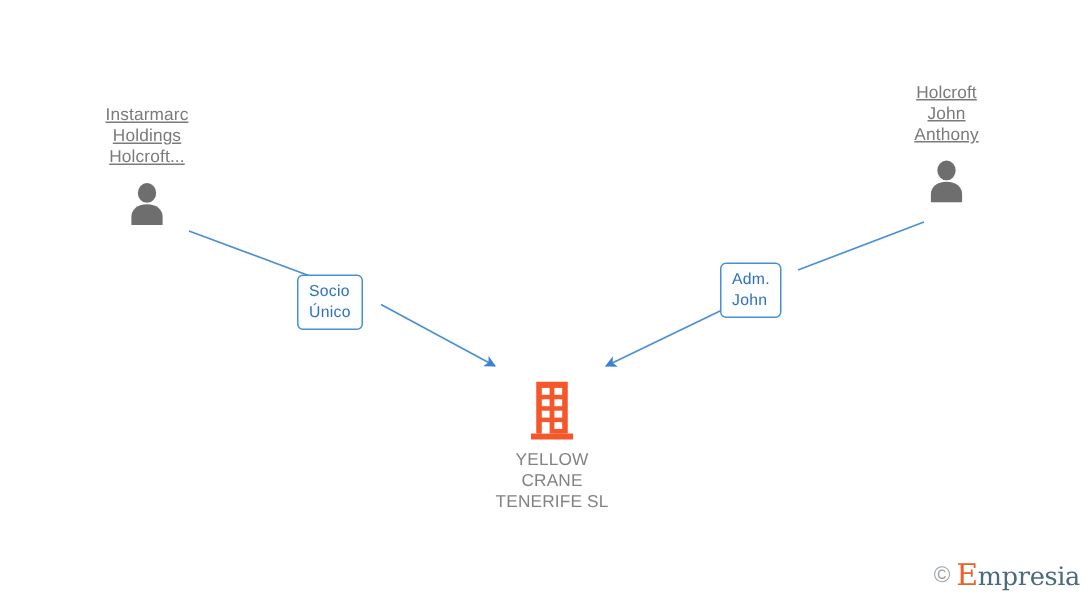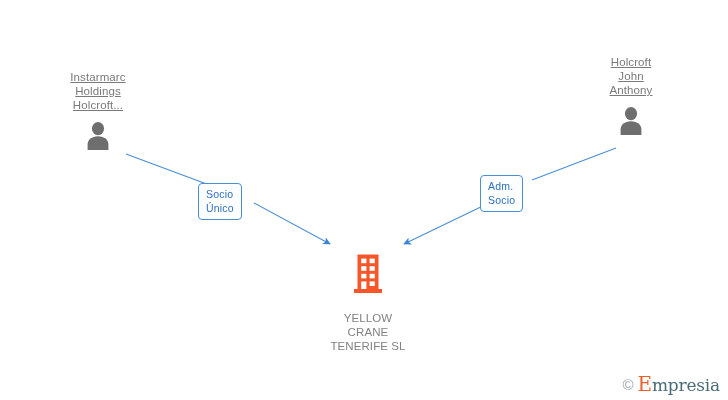--- a/index.html
+++ b/index.html
@@ -53,21 +53,21 @@
     width: 180px;
     text-align: center;
   }
   .company-figure {
     height: 42px;
     display: flex;
     align-items: center;
     justify-content: center;
   }
   .company-name {
-    margin-top: 16px;
+    margin-top: 5px;
     font-size: 11.5px;
     line-height: 14px;
     color: #828282;
     white-space: pre-line;
     letter-spacing: 0.1px;
   }
 
   
   .rel-label {
     position: absolute;
@@ -173,20 +173,20 @@
     </div>
     <div class="company-name">YELLOW
 CRANE
 TENERIFE SL</div>
   </div>
 
   <div class="rel-label" style="left:198px; top:183px;">Socio
 Único</div>
 
   <div class="rel-label" style="left:480px; top:175px;">Adm.
-Socio</div>
+John</div>
 
   <div id="watermark">
     <span class="wm-c">©</span>
     <span class="wm-text"><span class="wm-cap">E</span><span>mpresia</span></span>
   </div>
 
 </div>
 
 </body></html>

